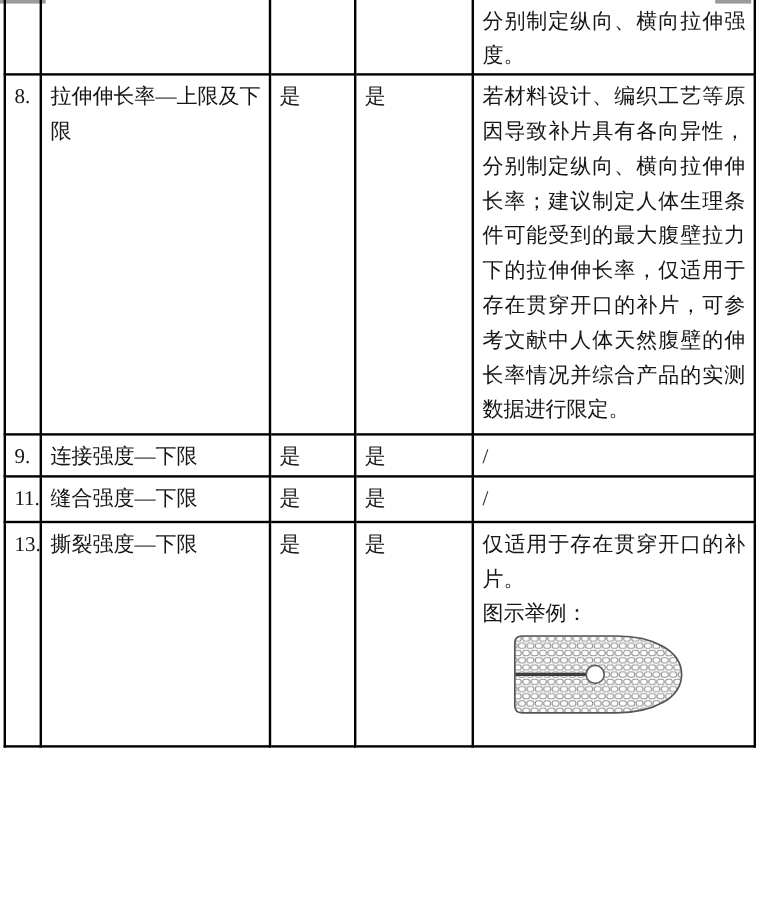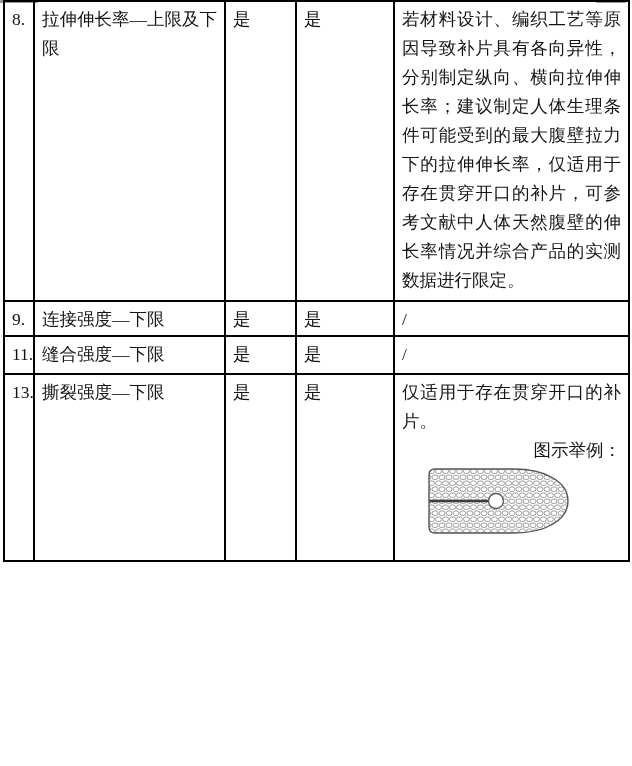--- a/index.html
+++ b/index.html
@@ -39,21 +39,21 @@
   }
   td.c-item {
     padding-right: 13px;
     text-align: justify;
     margin-top: 32px;
   }
   td.c-note {
     padding-right: 8px;
   }
   .jtext { text-align: justify; }
-  .caption-line { text-align: right; }
+  .caption-line { text-align: left; }
   .mesh-wrap {
     margin: 3px 0 0 26px;
     width: 142px;
     height: 66px;
   }
   
   .artifact {
     position: absolute;
     background: #9a9a9a;
     top: 0;
@@ -71,20 +71,29 @@
 <table class="spec">
   <colgroup>
     <col style="width:30px">
     <col style="width:191px">
     <col style="width:71px">
     <col style="width:98px">
     <col style="width:235px">
   </colgroup>
 
   <tbody>
+      <tr class="carry" style="height:57px">
+    <td class="c-num"></td>
+    <td class="c-item"></td>
+    <td class="c-yn"></td>
+    <td class="c-yn"></td>
+    <td class="c-note">
+      <div class="jtext">分别制定纵向、横向拉伸强度。</div>
+    </td>
+  </tr>
 
   <tr style="height:300px">
     <td class="c-num">8.</td>
     <td class="c-item">拉伸伸长率—上限及下限</td>
     <td class="c-yn">是</td>
     <td class="c-yn">是</td>
     <td class="c-note">
       <div class="jtext">若材料设计、编织工艺等原因导致补片具有各向异性，分别制定纵向、横向拉伸伸长率；建议制定人体生理条件可能受到的最大腹壁拉力下的拉伸伸长率，仅适用于存在贯穿开口的补片，可参考文献中人体天然腹壁的伸长率情况并综合产品的实测数据进行限定。</div>
     </td>
   </tr>

